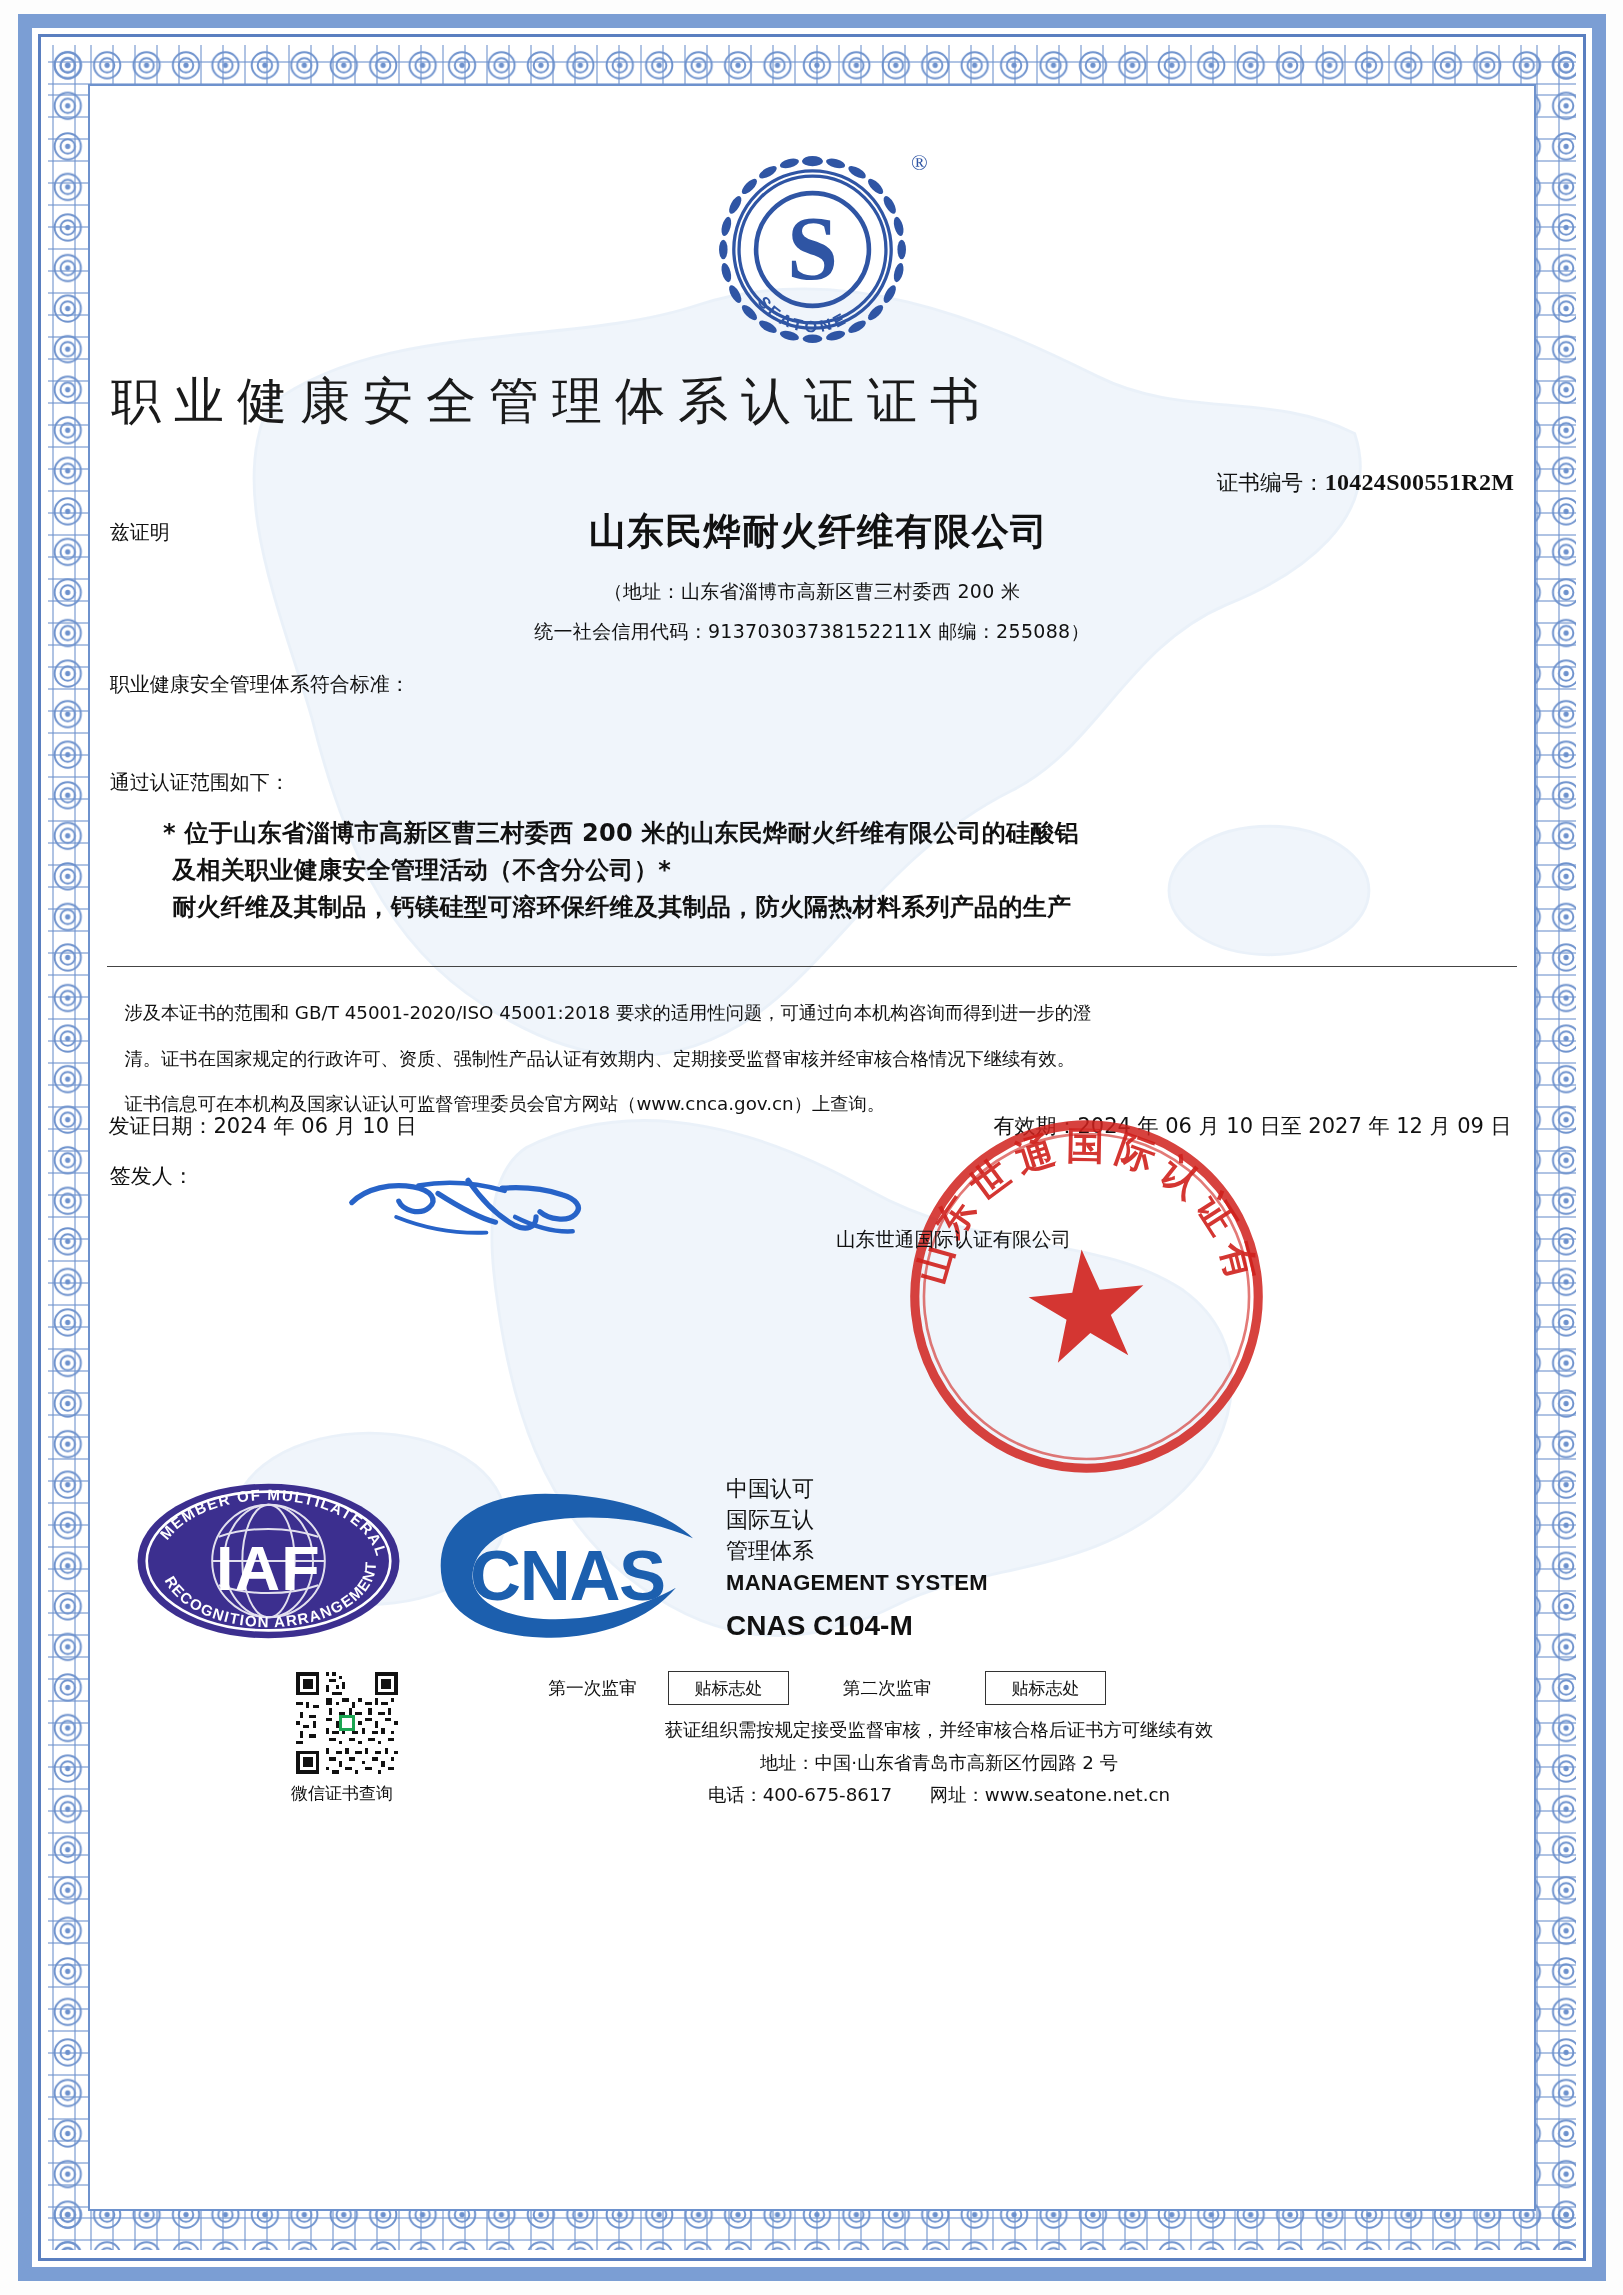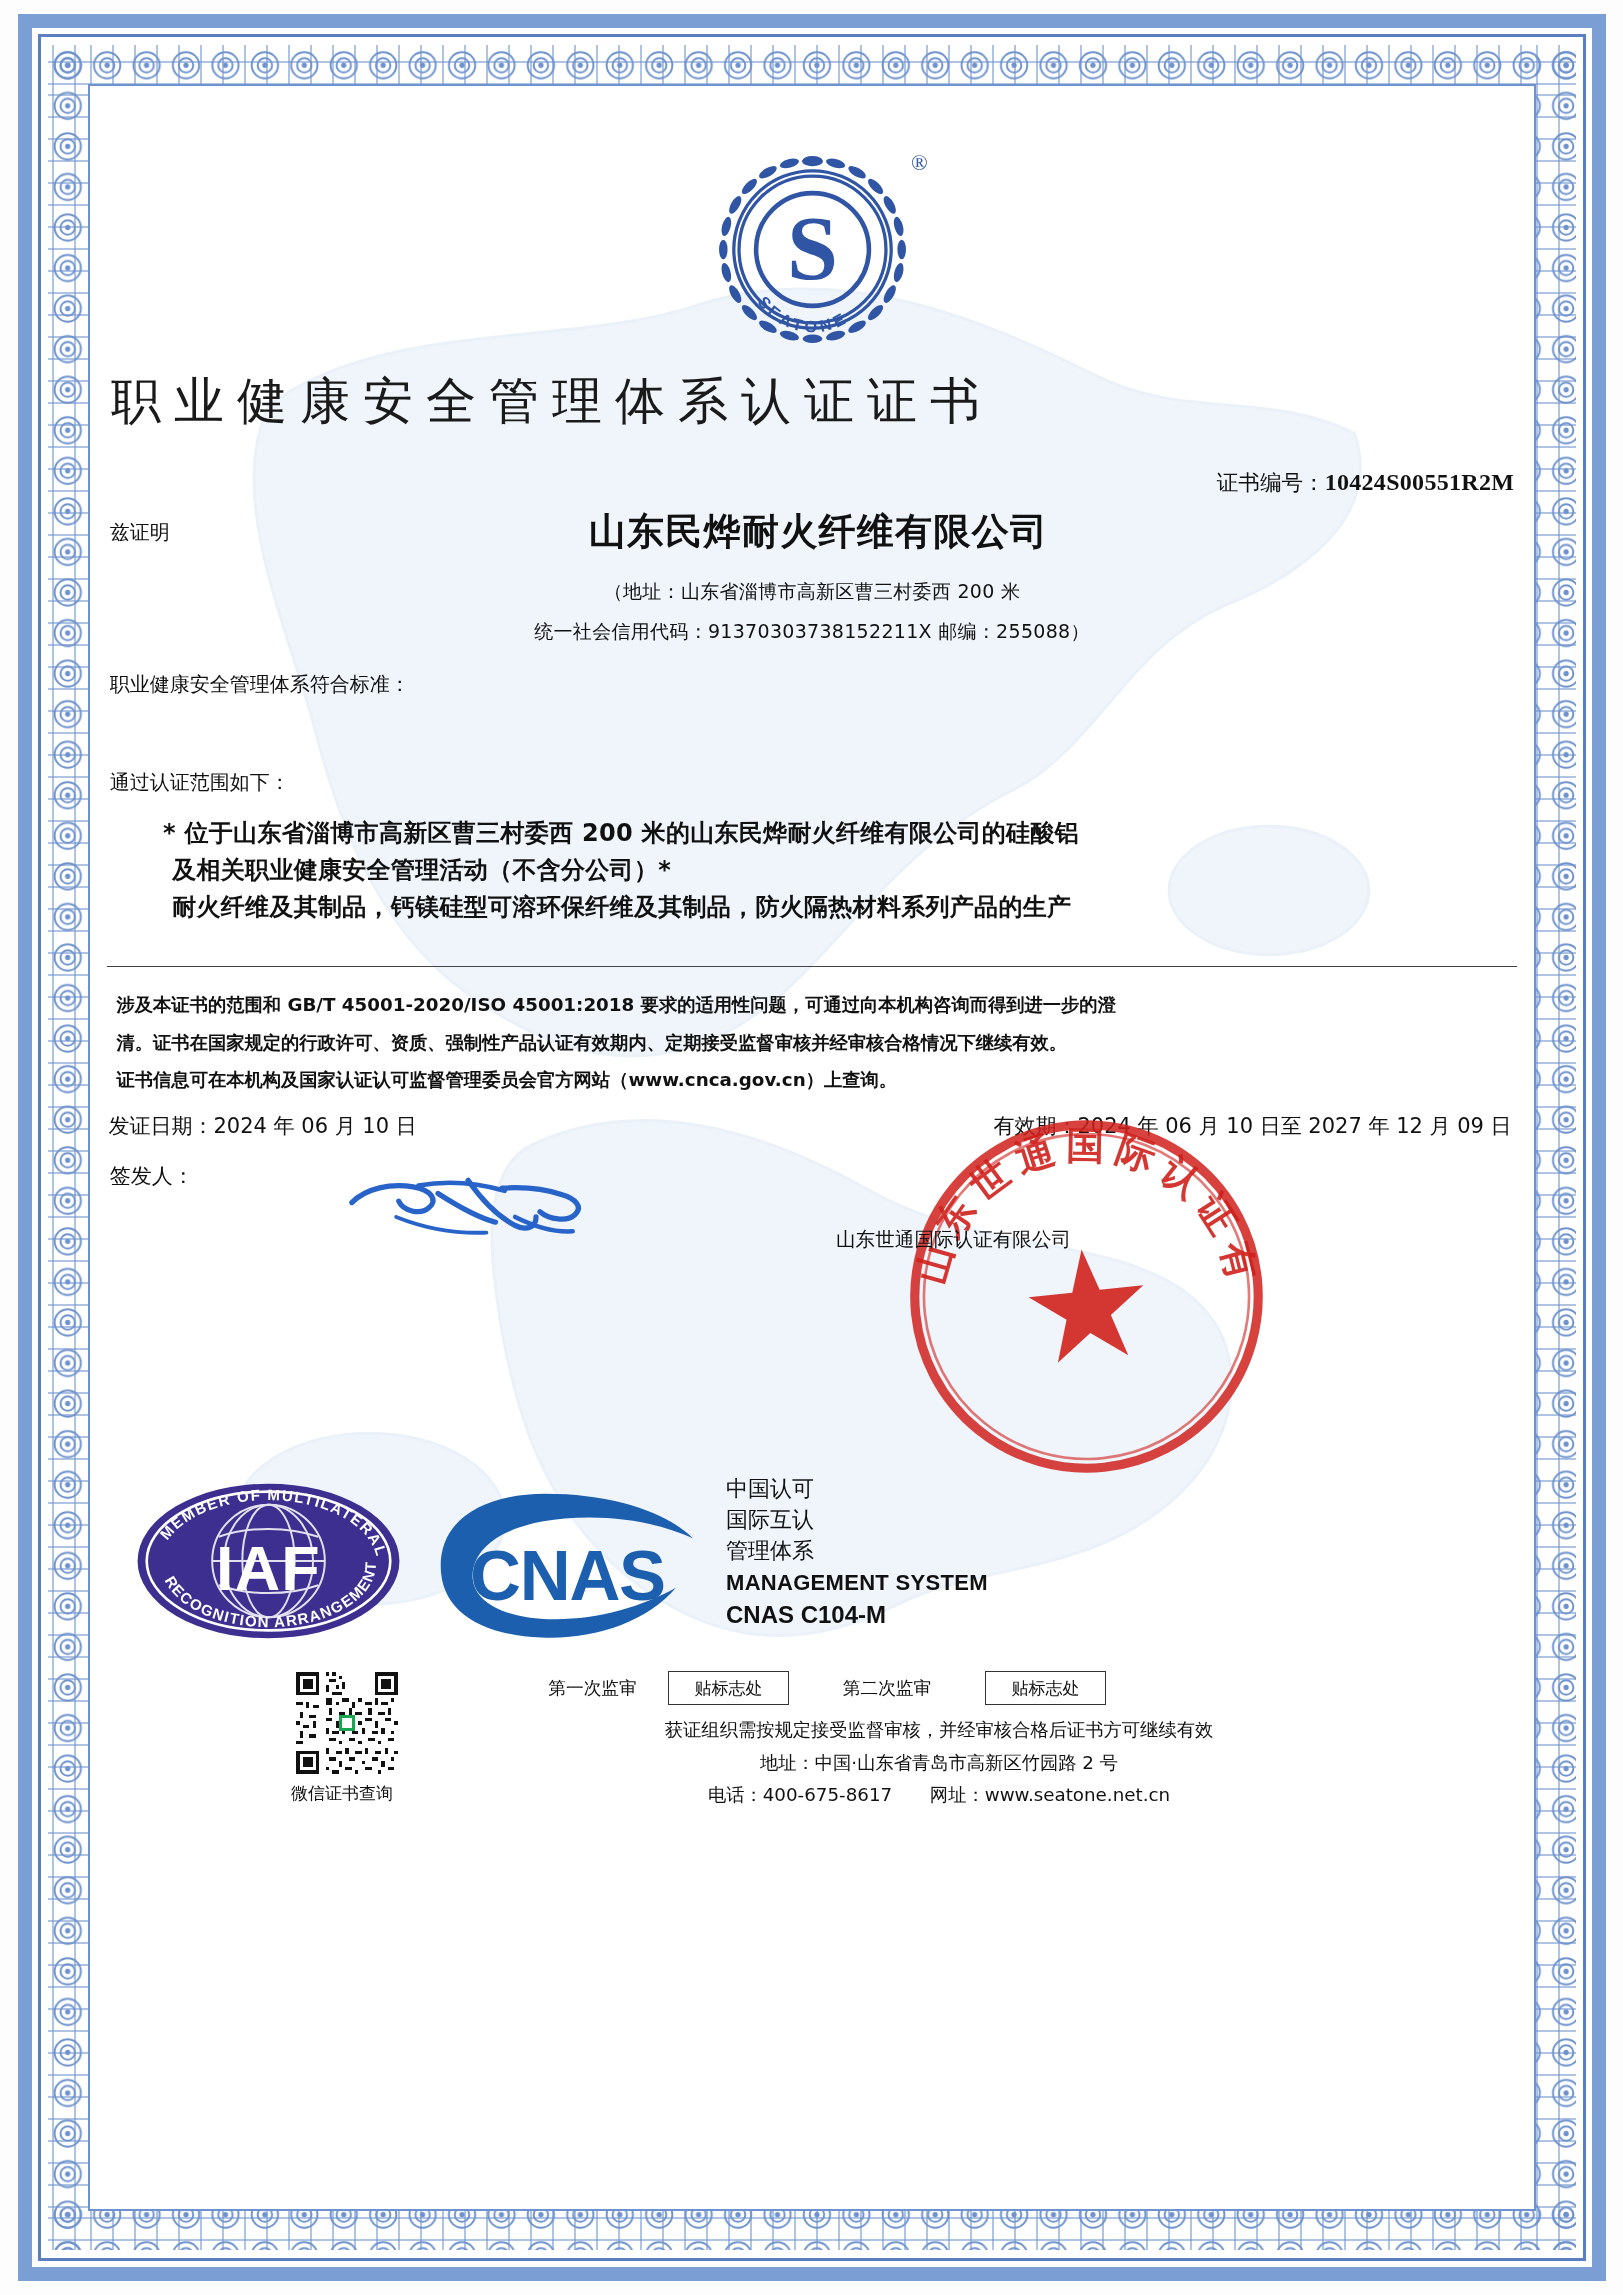--- a/index.html
+++ b/index.html
@@ -226,21 +226,21 @@
   .disclaimer {
     position: absolute;
     top: 887px;
     left: 10.5px; right: 10.5px;
     font-family: "DejaVu Sans", sans-serif;
     font-size: 18.3px;
     line-height: 1.62;
     color: #111;
     text-align: justify;
   }
-  .disclaimer p { margin: 8px; font-weight: bold; }
+  .disclaimer p { margin: 16px; }
 
   .dates-row {
     position: absolute;
     top: 1017px;
     left: 10.5px; right: 10.5px;
     display: flex;
     justify-content: space-between;
     font-family: "DejaVu Sans", sans-serif;
     font-size: 21px;
     color: #111;
@@ -316,21 +316,22 @@
   }
   .cnas-text .en {
     font-family: "Liberation Sans", sans-serif;
     font-weight: bold;
     font-size: 22px;
     letter-spacing: 0.3px;
   }
   .cnas-text .code {
     font-family: "Liberation Sans", sans-serif;
     font-weight: bold;
-    font-size: 24px;
+    font-size: 28px;
+    margin-top: 8px;
   }
 
   
   .qr-wrap {
     position: absolute;
     left: 188px;
     top: 1574px;
     width: 121px;
     text-align: center;
   }

